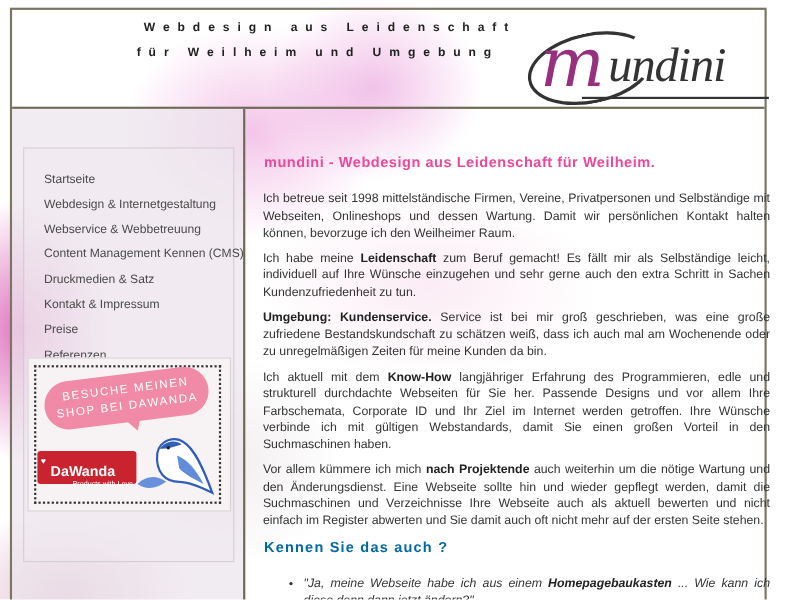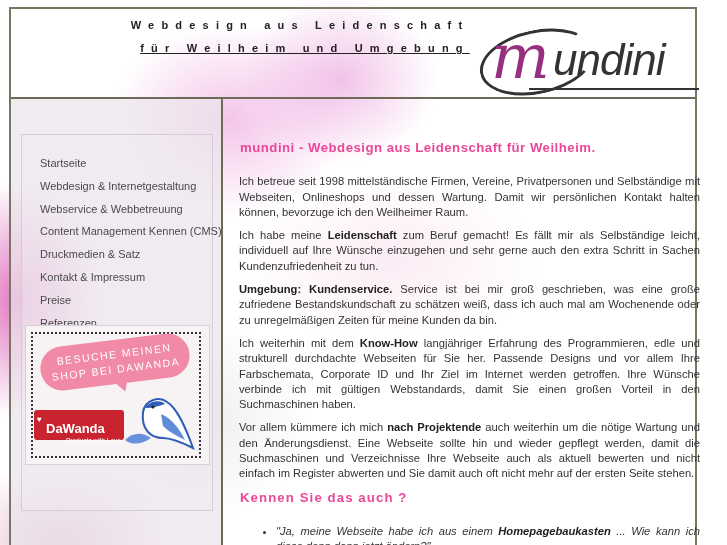--- a/index.html
+++ b/index.html
@@ -26,38 +26,38 @@
   .header {
     position:absolute; left:11px; top:9px; width:684px; height:88px;
     border-bottom:2px solid #6f6a58;
   }
   .tagline {
     position:absolute; left:0; width:420px; text-align:center;
     font-weight:bold; font-size:11px; color:#222;
     letter-spacing:7.2px;
   }
   .tagline.l1 { top:10px; left:79px; }
-  .tagline.l2 { top:33px; left:84px;text-decoration:underline; }
+  .tagline.l2 { top:33px; left:68px; }
 
   .logo { position:absolute; left:458px; top:9px; width:230px; height:80px; }
   .logo-ring {
     position:absolute; left:10px; top:12px; width:110px; height:58px;
     border:3px solid #333; border-radius:50%; border-right-color:transparent;
     transform:rotate(-12deg);
   }
   .logo-underline {
     position:absolute; left:60px; top:70px; width:170px; height:0;
     border-top:2px solid #333;
   }
   .logo-m {
     position:absolute; left:22px; top:8px; font-family:"DejaVu Serif", serif;
     font-style:italic; font-size:62px; color:#97307f; line-height:62px;
   }
   .logo-word {
-    position:absolute; left:84px; top:20px; font-family:Liberation Sans, sans-serif;
+    position:absolute; left:84px; top:20px; font-family:Liberation Serif, serif;
     font-style:italic; font-size:44px; color:#333; line-height:44px; letter-spacing:-1px;
   }
 
   
   .sidebar {
     position:absolute; left:11px; top:99px; width:210px; height:450px;
     background:rgba(236,228,236,0.72);
     border-right:2px solid #6f6a58;
   }
   .nav-box {
@@ -104,21 +104,21 @@
   
   .content {
     position:absolute; left:238px; top:140px; width:462px;
     font-size:11.2px; color:#333; line-height:15.3px;
   }
   .content h1 {
     margin:0 0 19px 2px; font-size:13.2px; font-weight:bold; color:#ec4899;
     letter-spacing:0.5px;
   }
   .content h2 {
-    margin:0 0 19px 2px; font-size:13.2px; font-weight:bold; color:#ec4899;
+    margin:0 0 19px 2px; font-size:13.2px; font-weight:bold; color:#0369a1;
     letter-spacing:1.1px;
   }
   .content p { margin:0 0 8px 1px; text-align:justify; }
   .content ul { margin:11px 0 0 0; padding-left:38px; }
   .content li { font-style:italic; text-align:justify; line-height:15px; }
   .content b { color:#222; }
 </style>
 </head>
 <body>
 
@@ -171,21 +171,21 @@
     </div>
   </div>
 </aside>
 
 <main class="content">
   <h1>mundini - Webdesign aus Leidenschaft für Weilheim.</h1>
 
   <p><span></span><b></b><span>Ich betreue seit 1998 mittelständische Firmen, Vereine, Privatpersonen und Selbständige mit Webseiten, Onlineshops und dessen Wartung. Damit wir persönlichen Kontakt halten können, bevorzuge ich den Weilheimer Raum.</span></p>
   <p><span>Ich habe meine </span><b>Leidenschaft</b><span> zum Beruf gemacht! Es fällt mir als Selbständige leicht, individuell auf Ihre Wünsche einzugehen und sehr gerne auch den extra Schritt in Sachen Kundenzufriedenheit zu tun.</span></p>
   <p><span></span><b>Umgebung: Kundenservice.</b><span> Service ist bei mir groß geschrieben, was eine große zufriedene Bestandskundschaft zu schätzen weiß, dass ich auch mal am Wochenende oder zu unregelmäßigen Zeiten für meine Kunden da bin.</span></p>
-  <p><span>Ich weiterhin mit dem </span><b>Know-How</b><span> langjähriger Erfahrung des Programmieren, edle und strukturell durchdachte Webseiten für Sie her. Passende Designs und vor allem Ihre Farbschemata, Corporate ID und Ihr Ziel im Internet werden getroffen. Ihre Wünsche verbinde ich mit gültigen Webstandards, damit Sie einen großen Vorteil in den Suchmaschinen haben.</span></p>
+  <p><span>Ich aktuell mit dem </span><b>Know-How</b><span> langjähriger Erfahrung des Programmieren, edle und strukturell durchdachte Webseiten für Sie her. Passende Designs und vor allem Ihre Farbschemata, Corporate ID und Ihr Ziel im Internet werden getroffen. Ihre Wünsche verbinde ich mit gültigen Webstandards, damit Sie einen großen Vorteil in den Suchmaschinen haben.</span></p>
   <p><span>Vor allem kümmere ich mich </span><b>nach Projektende</b><span> auch weiterhin um die nötige Wartung und den Änderungsdienst. Eine Webseite sollte hin und wieder gepflegt werden, damit die Suchmaschinen und Verzeichnisse Ihre Webseite auch als aktuell bewerten und nicht einfach im Register abwerten und Sie damit auch oft nicht mehr auf der ersten Seite stehen.</span></p>
 
   <h2>Kennen Sie das auch ?</h2>
 
   <ul>
     <li><span>"Ja, meine Webseite habe ich aus einem </span><b>Homepagebaukasten</b><span> ... Wie kann ich diese denn dann jetzt ändern?"</span></li>
 
   </ul>
 </main>
 

